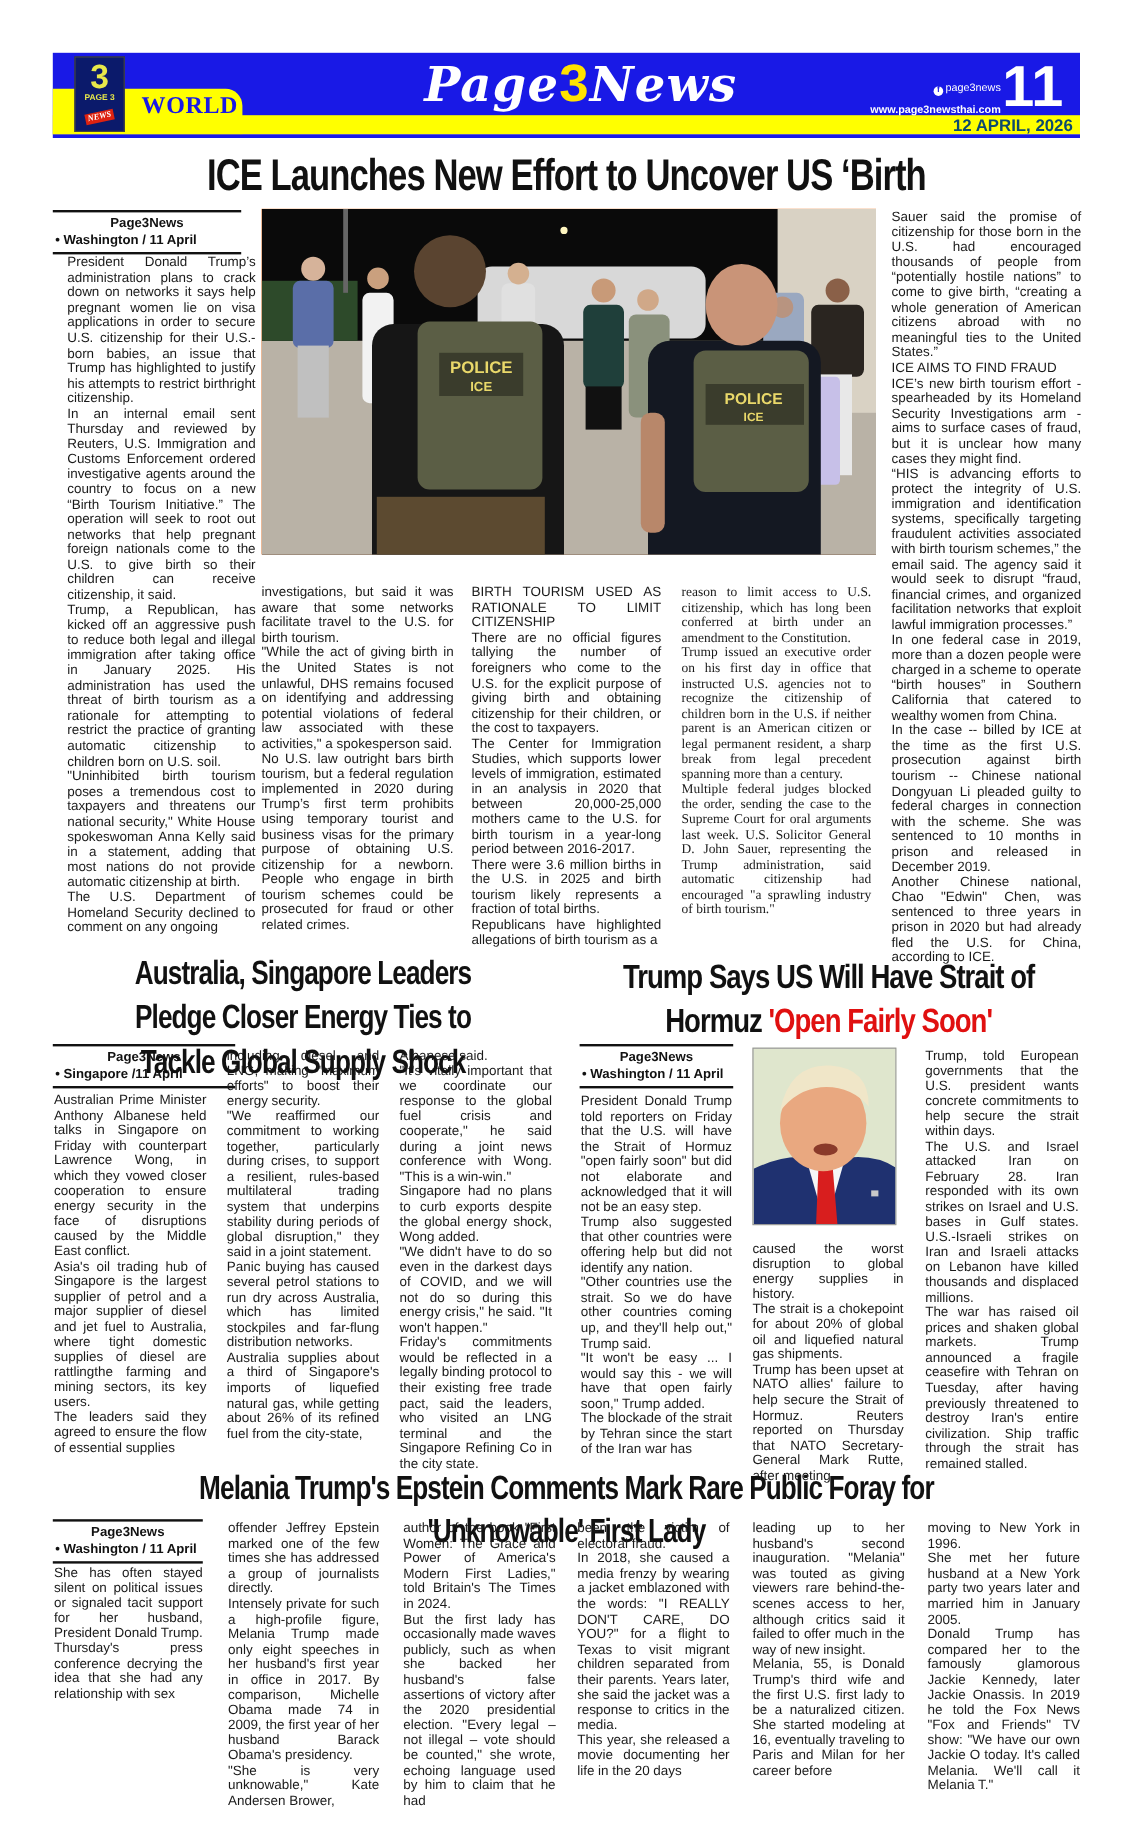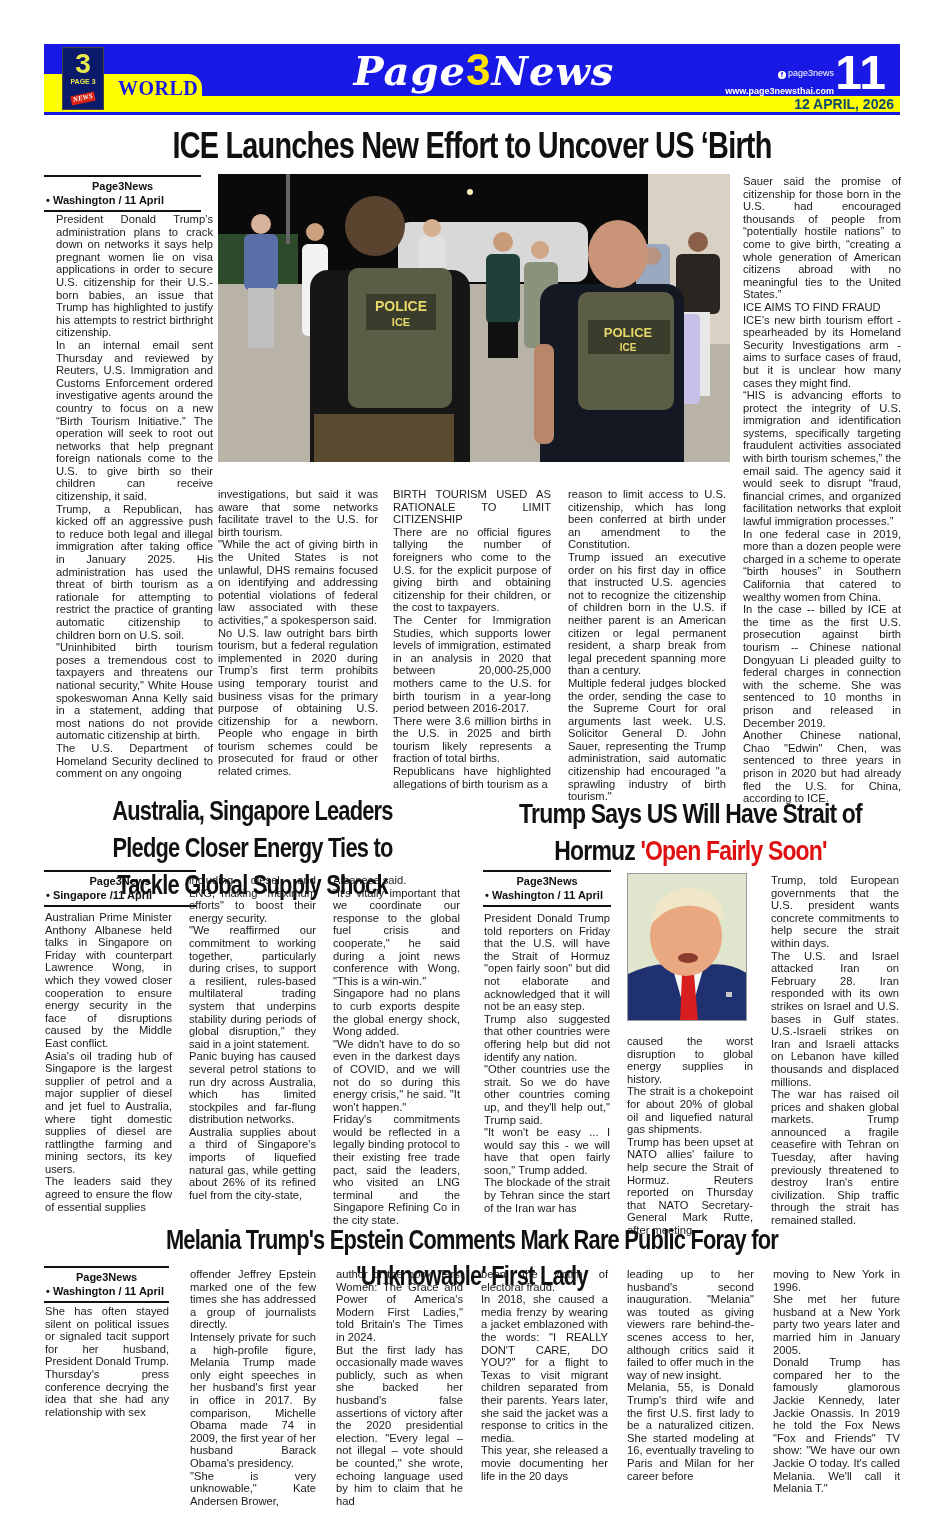--- a/index.html
+++ b/index.html
@@ -140,21 +140,21 @@
     <p>"While the act of giving birth in the United States is not unlawful, DHS remains focused on identifying and addressing potential violations of federal law associated with these activities," a spokesperson said.</p>
     <p>No U.S. law outright bars birth tourism, but a federal regulation implemented in 2020 during Trump’s first term prohibits using temporary tourist and business visas for the primary purpose of obtaining U.S. citizenship for a newborn. People who engage in birth tourism schemes could be prosecuted for fraud or other related crimes.</p>
   </div>
   <div class="col" style="left:393px; top:488px; width:158px;">
     <p>BIRTH TOURISM USED AS RATIONALE TO LIMIT CITIZENSHIP</p>
     <p>There are no official figures tallying the number of foreigners who come to the U.S. for the explicit purpose of giving birth and obtaining citizenship for their children, or the cost to taxpayers.</p>
     <p>The Center for Immigration Studies, which supports lower levels of immigration, estimated in an analysis in 2020 that between 20,000-25,000 mothers came to the U.S. for birth tourism in a year-long period between 2016-2017.</p>
     <p>There were 3.6 million births in the U.S. in 2025 and birth tourism likely represents a fraction of total births.</p>
     <p>Republicans have highlighted allegations of birth tourism as a</p>
   </div>
-  <div class="col" style="left:568px; top:488px; width:158px;">
+  <div class="col" style="left:568px; top:488px; width:158px;font-family:Liberation Serif, serif;">
     <p>reason to limit access to U.S. citizenship, which has long been conferred at birth under an amendment to the Constitution.</p>
     <p>Trump issued an executive order on his first day in office that instructed U.S. agencies not to recognize the citizenship of children born in the U.S. if neither parent is an American citizen or legal permanent resident, a sharp break from legal precedent spanning more than a century.</p>
     <p>Multiple federal judges blocked the order, sending the case to the Supreme Court for oral arguments last week. U.S. Solicitor General D. John Sauer, representing the Trump administration, said automatic citizenship had encouraged "a sprawling industry of birth tourism."</p>
   </div>
   <div class="col" style="left:743px; top:175px; width:158px;">
     <p>Sauer said the promise of citizenship for those born in the U.S. had encouraged thousands of people from “potentially hostile nations” to come to give birth, “creating a whole generation of American citizens abroad with no meaningful ties to the United States.”</p>
     <p>ICE AIMS TO FIND FRAUD</p>
     <p>ICE’s new birth tourism effort - spearheaded by its Homeland Security Investigations arm - aims to surface cases of fraud, but it is unclear how many cases they might find.</p>
     <p>“HIS is advancing efforts to protect the integrity of U.S. immigration and identification systems, specifically targeting fraudulent activities associated with birth tourism schemes,” the email said. The agency said it would seek to disrupt “fraud, financial crimes, and organized facilitation networks that exploit lawful immigration processes.”</p>
     <p>In one federal case in 2019, more than a dozen people were charged in a scheme to operate “birth houses” in Southern California that catered to wealthy women from China.</p>

